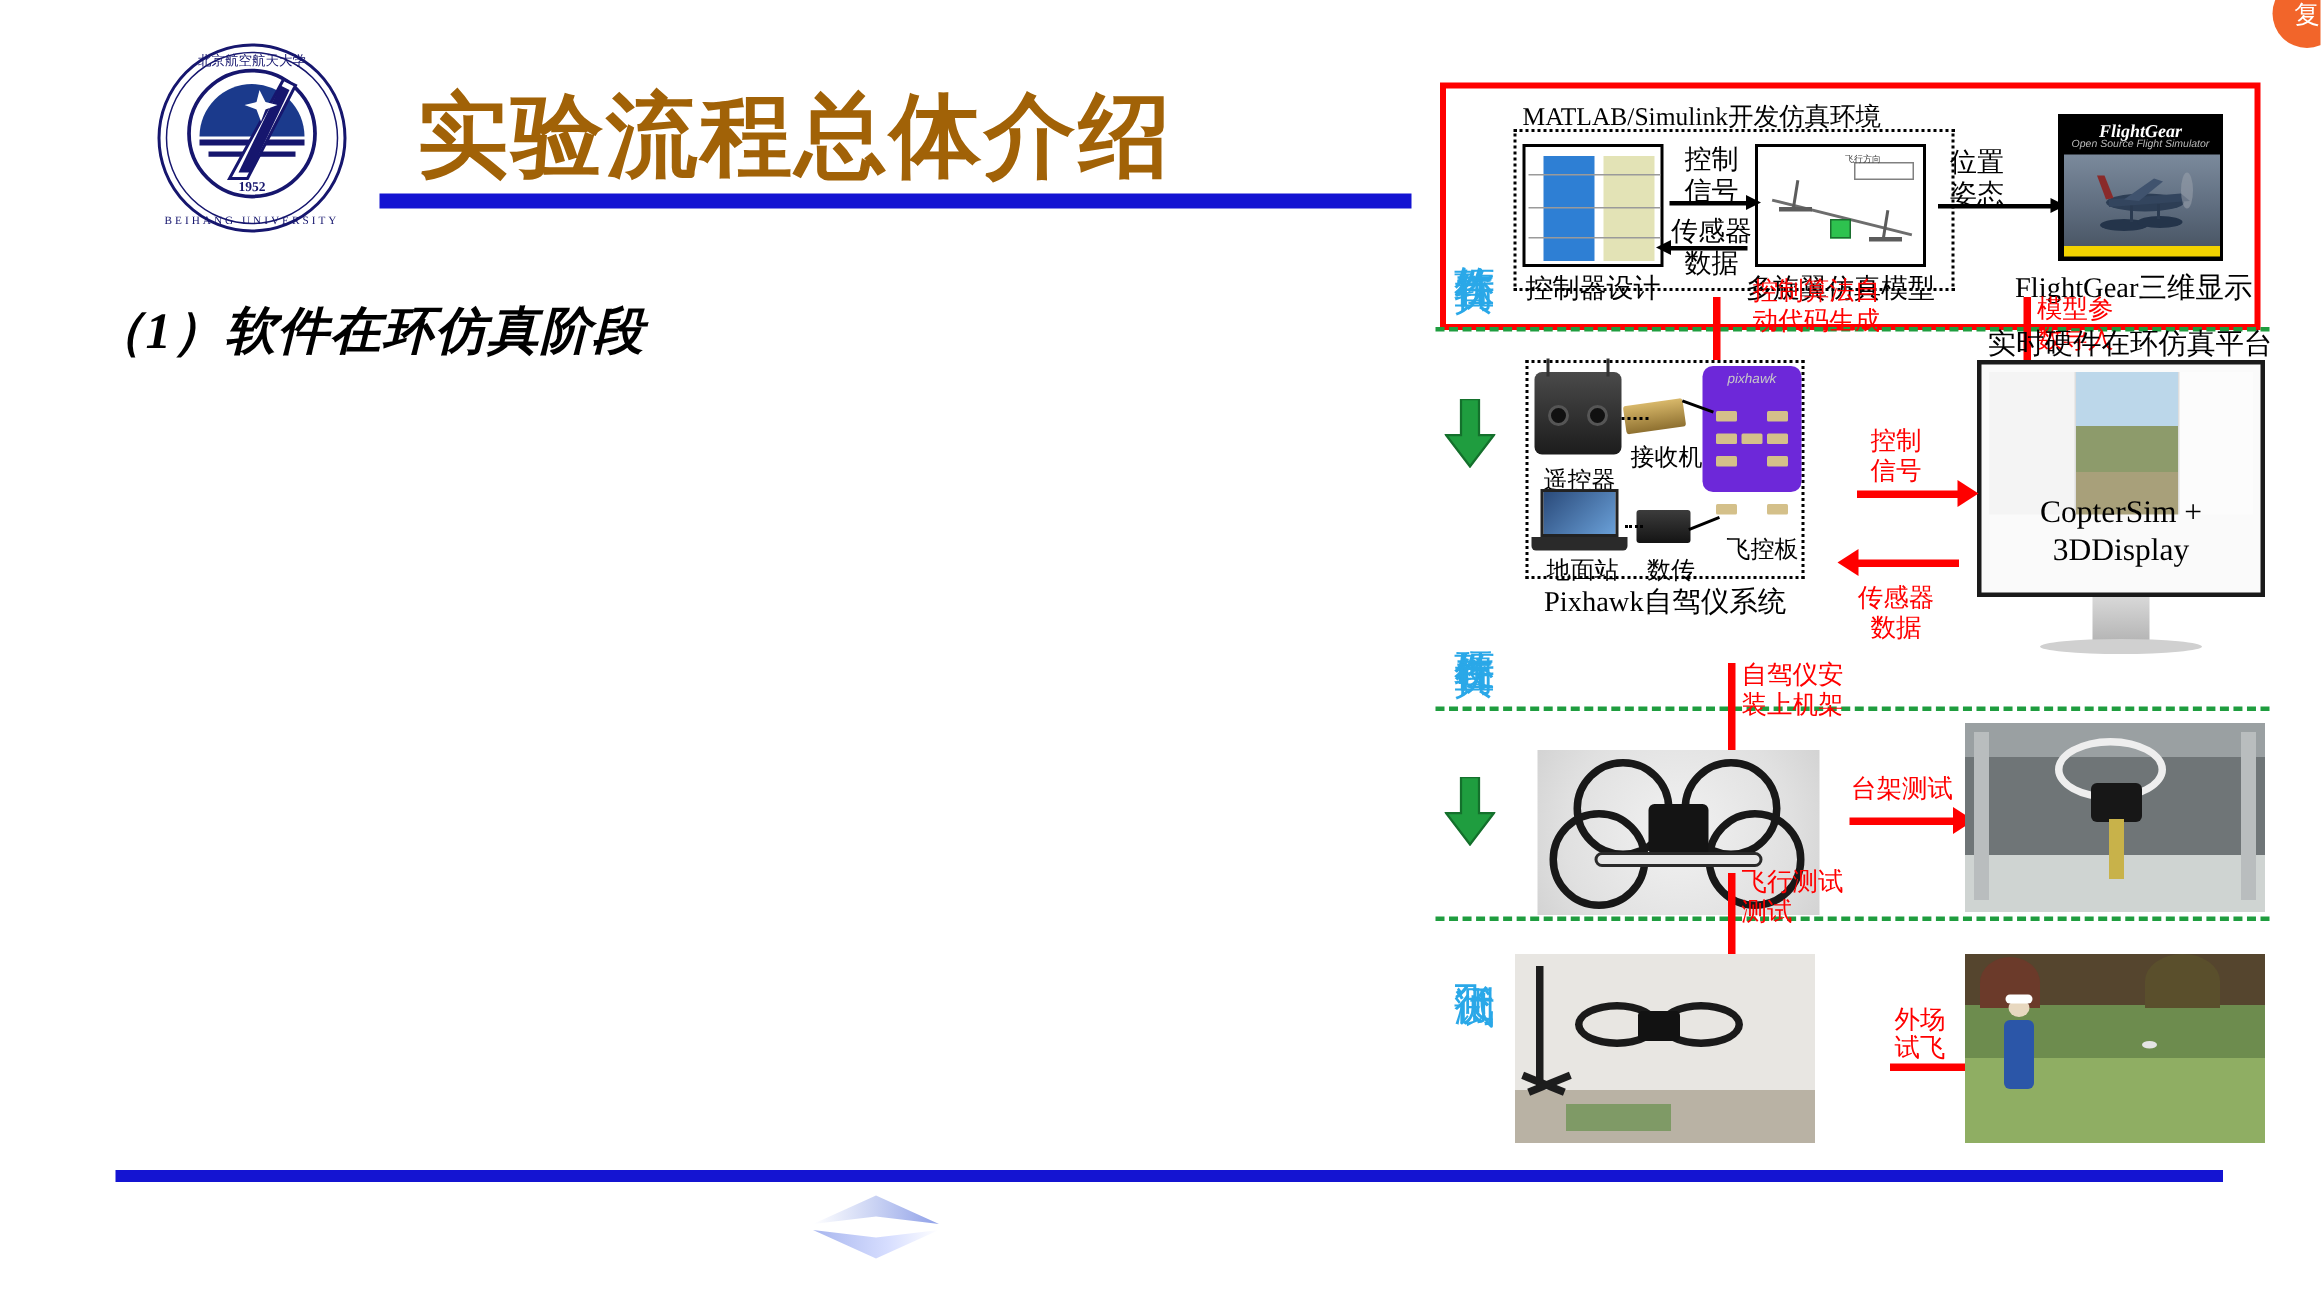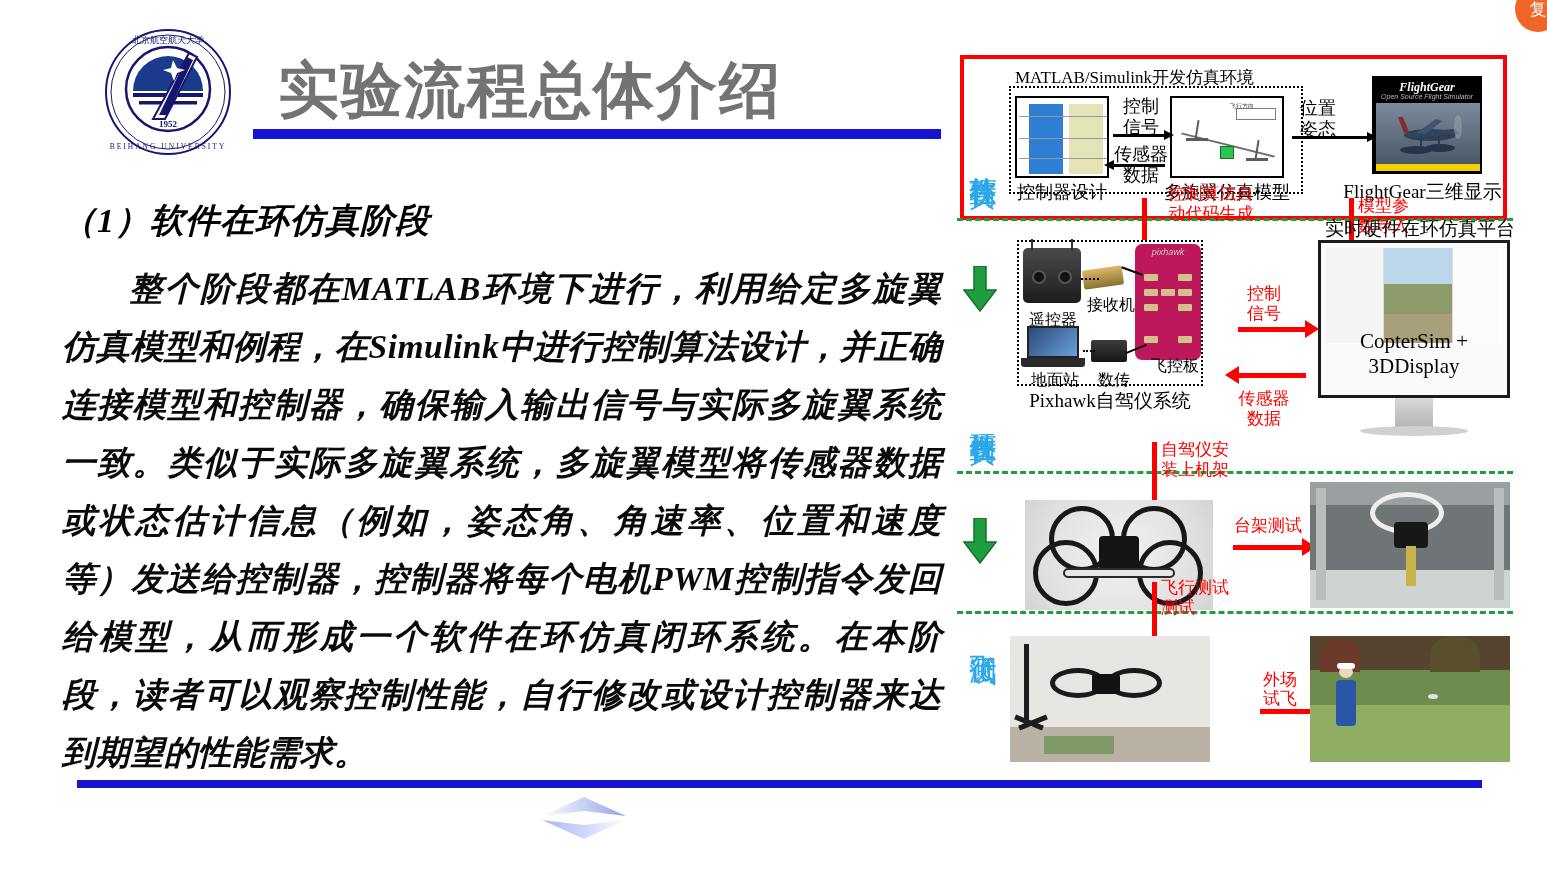--- a/index.html
+++ b/index.html
@@ -19,21 +19,21 @@
   #buaa-logo {
     position: absolute; left: 103px; top: 27px;
     width: 130px; height: 130px;
   }
   #slide-title {
     position: absolute; left: 278px; top: 50px;
     font-family: "Liberation Sans", "DejaVu Sans", sans-serif;
     font-weight: bold;
     font-size: 61px;
     letter-spacing: 2px;
-    color: #737373;
+    color: #a16207;
     white-space: nowrap;
   }
   #title-rule {
     position: absolute; left: 253px; top: 129px;
     width: 688px; height: 10px;
     background: #1414d2;
   }
 
   
   #body-col {
@@ -267,22 +267,22 @@
 
   #hw-rc-img { position:absolute; left:68px; top:200px; width:58px; height:55px;
                background: linear-gradient(#4a4a4a,#1c1c1c); border-radius:5px; }
   #hw-rc-a { position:absolute; left:8px; top:-9px; width:2px; height:12px; background:#333; }
   #hw-rc-b { position:absolute; right:8px; top:-9px; width:2px; height:12px; background:#333; }
   .stick { position:absolute; width:14px; height:14px; border-radius:50%;
            background:#111; border:2px solid #555; top:22px; }
   #hw-rx-img { position:absolute; left:128px; top:220px; width:40px; height:19px;
                background:linear-gradient(#d8b86a,#8e7030); border-radius:2px;
                transform: rotate(-8deg); }
-  #hw-px-img { position:absolute; left:180px; top:196px; width:66px; height:116px;
-               background:#be185d; border-radius:7px; }
+  #hw-px-img { position:absolute; left:180px; top:196px; width:66px; height:84px;
+               background:#6d28d9; border-radius:7px; }
   #hw-px-txt { position:absolute; top:3px; left:0; width:100%; text-align:center;
                color:#c8c8c8; font-size:9px; font-style:italic;
                font-family:"Liberation Sans",sans-serif; }
   .px-port { position:absolute; width:14px; height:7px; background:#d4c08a; border-radius:1px; }
   #hw-lap-img { position:absolute; left:66px; top:278px; width:64px; height:44px; }
   #lap-scr { position:absolute; left:6px; top:0; width:52px; height:32px;
              background:linear-gradient(135deg,#2a4a7a,#6aa0d8); border:2px solid #222; }
   #lap-base { position:absolute; left:0; top:32px; width:64px; height:9px;
               background:#2a2a2a; border-radius:0 0 3px 3px; }
   #hw-tel-img { position:absolute; left:136px; top:292px; width:36px; height:22px;
@@ -397,21 +397,20 @@
     <path id="arcTop" d="M65 12 a53 53 0 0 1 0 0" fill="none"></path>
     <text x="65" y="16" font-size="9" fill="#16166e" text-anchor="middle" font-family="Liberation Serif, serif">北京航空航天大学</text>
     <text x="65" y="122" font-size="7.5" fill="#16166e" text-anchor="middle" letter-spacing="2" font-family="Liberation Serif, serif">BEIHANG UNIVERSITY</text>
   </svg>
 
   <div id="slide-title">实验流程总体介绍</div>
   <div id="title-rule"></div>
 
   <div id="body-col">
     <div class="para-head">（1）软件在环仿真阶段</div>
-    <div class="para-body">整个阶段都在MATLAB环境下进行，利用给定多旋翼仿真模型和例程，在Simulink中进行控制算法设计，并正确连接模型和控制器，确保输入输出信号与实际多旋翼系统一致。类似于实际多旋翼系统，多旋翼模型将传感器数据或状态估计信息（例如，姿态角、角速率、位置和速度等）发送给控制器，控制器将每个电机PWM控制指令发回给模型，从而形成一个软件在环仿真闭环系统。在本阶段，读者可以观察控制性能，自行修改或设计控制器来达到期望的性能需求。</div>
   </div>
 
   <div id="diagram">
 
     <div id="sil-redbox"></div>
 
     <div class="stage-label" id="stage-sil">软件在环仿真</div>
     <div class="stage-label" id="stage-hil">硬件在环仿真</div>
     <div class="stage-label" id="stage-test">飞行测试</div>
 

